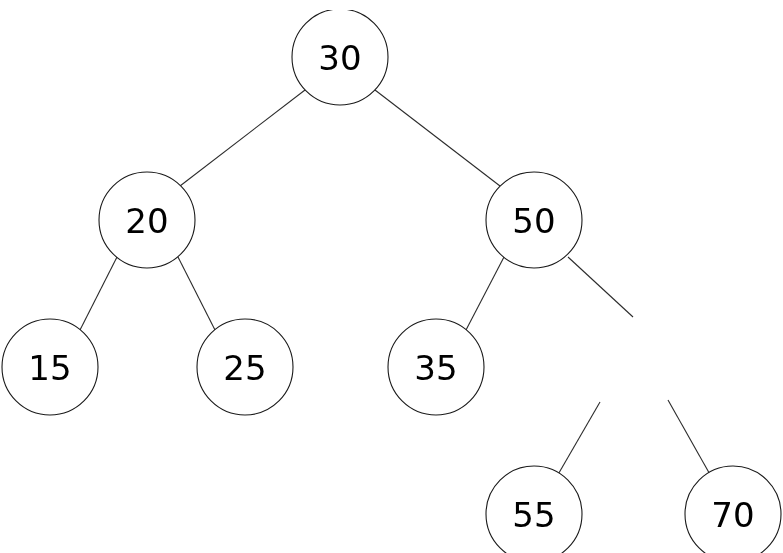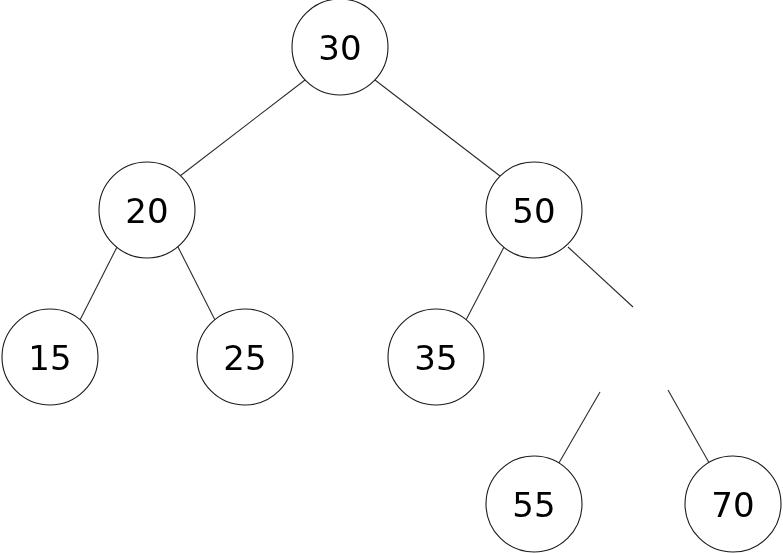--- a/index.html
+++ b/index.html
@@ -11,20 +11,21 @@
     width: 783px;
     height: 553px;
     overflow: hidden;
     font-family: "DejaVu Sans", sans-serif;
   }
   #tree-canvas {
     position: relative;
     width: 783px;
     height: 442px;
     background: #ffffff;
+    margin-top: 10px;
   }
   svg.tree-svg {
     position: absolute;
     top: 0;
     left: 0;
     width: 783px;
     height: 553px;
     display: block;
   }
   .node-circle {

